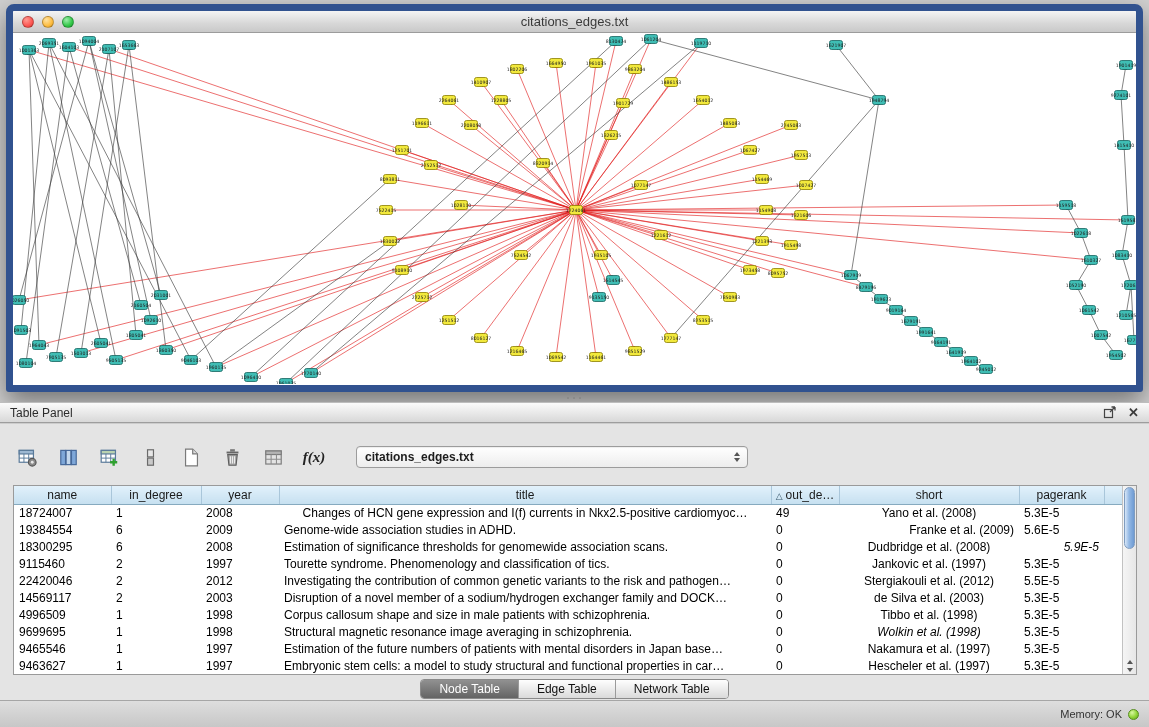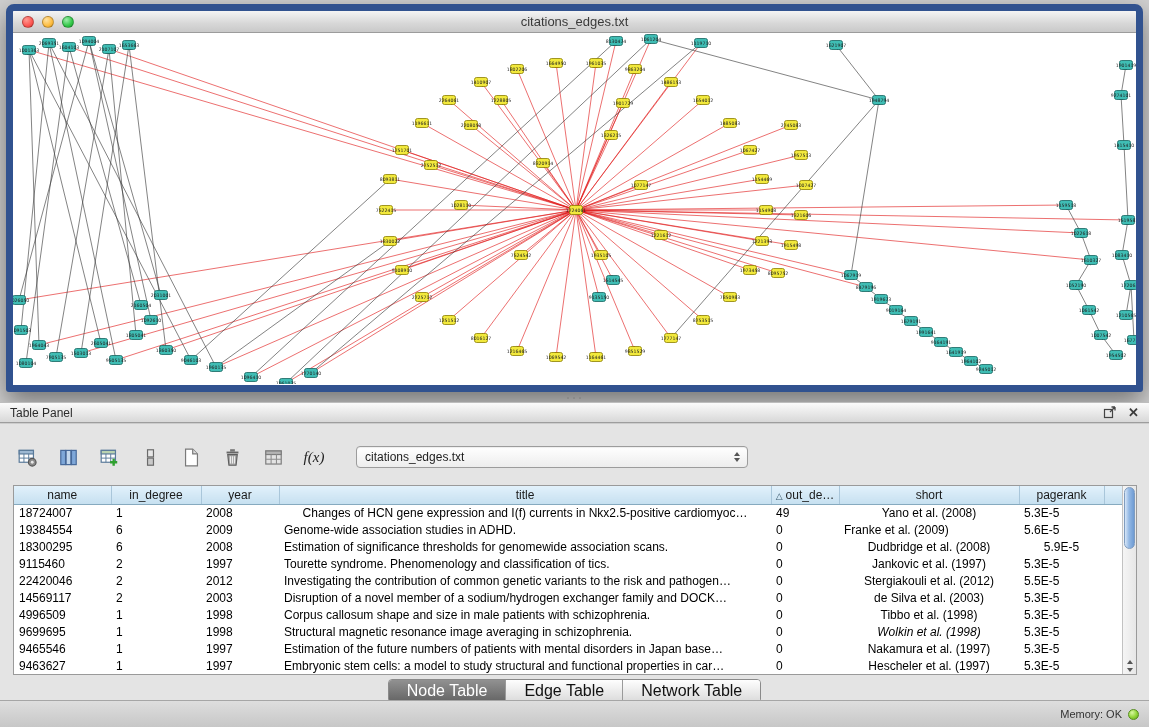--- a/index.html
+++ b/index.html
@@ -61,21 +61,21 @@
   .ph-icon { display:flex; align-items:center; margin-left:12px; cursor:default; }
   .ph-close { font-size:13px; font-weight:bold; color:#3c3c3c; line-height:1; }
 
   .panel-body {
     position:absolute; top:424px; left:0; right:0; height:276px;
     background:#e4e4e4;
   }
 
   .toolbar {
     position:absolute; top:18px; left:14px; height:30px;
-    display:flex; align-items:center; gap:15px;
+    display:flex; align-items:center; gap:15px;font-weight:bold;
   }
   .tool { width:26px; height:26px; display:flex; align-items:center; justify-content:center; border-radius:3px; }
   .fx { font-family:"Liberation Serif", serif; font-style:italic; font-size:15px; color:#222; }
 
   .combo {
     margin-left:14px; width:392px; height:22px;
     border:1px solid #9c9c9c; border-radius:4px;
     background:linear-gradient(#ffffff,#ededed);
     display:flex; align-items:center;
     box-shadow:inset 0 1px 1px rgba(0,0,0,.07);
@@ -113,21 +113,21 @@
   .vthumb {
     position:absolute; top:1px; left:1px; width:11px; height:62px;
     border-radius:6px; border:1px solid #7f9cbf;
     background:linear-gradient(90deg,#d8e7f8,#93b8e4 45%,#6e9bd3);
   }
   .sc-arrows { position:absolute; bottom:2px; left:0; width:14px; display:flex; flex-direction:column; align-items:center; gap:4px; }
 
   .tabs-row { position:absolute; top:255px; left:0; right:0; display:flex; justify-content:center; }
   .tabgroup { display:inline-flex; border:1px solid #8a8a8a; border-radius:4px; overflow:hidden; background:#fff; }
   .tab {
-    padding:2px 18px; font-size:16px; border:none; border-left:1px solid #9a9a9a;
+    padding:2px 18px; font-size:12px; border:none; border-left:1px solid #9a9a9a;
     background:linear-gradient(#fefefe,#dadada); color:#111;
     font-family:"Liberation Sans",sans-serif; cursor:default;
   }
   .tab:first-child { border-left:none; }
   .tab.active { background:linear-gradient(#919191,#646464); color:#fff; }
 
   .statusbar {
     position:absolute; bottom:0; left:0; right:0; height:27px;
     background:linear-gradient(#dedede,#c7c7c7);
     border-top:1px solid #a6a6a6;
@@ -819,32 +819,32 @@
               <td style="text-align: center;">Yano et al. (2008)</td>
               <td style="text-align: left;">5.3E-5</td>
               <td style="text-align: left;"></td>
             </tr>
             <tr>
               <td style="text-align: left;">19384554</td>
               <td style="text-align: left;">6</td>
               <td style="text-align: left;">2009</td>
               <td style="text-align: left;">Genome-wide association studies in ADHD.</td>
               <td style="text-align: left;">0</td>
-              <td style="text-align: left;">Franke et al. (2009)</td>
+              <td style="text-align: right;">Franke et al. (2009)</td>
               <td style="text-align: left;">5.6E-5</td>
               <td style="text-align: left;"></td>
             </tr>
             <tr>
               <td style="text-align: left;">18300295</td>
               <td style="text-align: left;">6</td>
               <td style="text-align: left;">2008</td>
               <td style="text-align: left;">Estimation of significance thresholds for genomewide association scans.</td>
               <td style="text-align: left;">0</td>
               <td style="text-align: center;">Dudbridge et al. (2008)</td>
-              <td style="text-align: center;">5.9E-5</td>
+              <td style="text-align: right; font-style: italic;">5.9E-5</td>
               <td style="text-align: left;"></td>
             </tr>
             <tr>
               <td style="text-align: left;">9115460</td>
               <td style="text-align: left;">2</td>
               <td style="text-align: left;">1997</td>
               <td style="text-align: left;">Tourette syndrome. Phenomenology and classification of tics.</td>
               <td style="text-align: left;">0</td>
               <td style="text-align: center;">Jankovic et al. (1997)</td>
               <td style="text-align: left;">5.3E-5</td>

